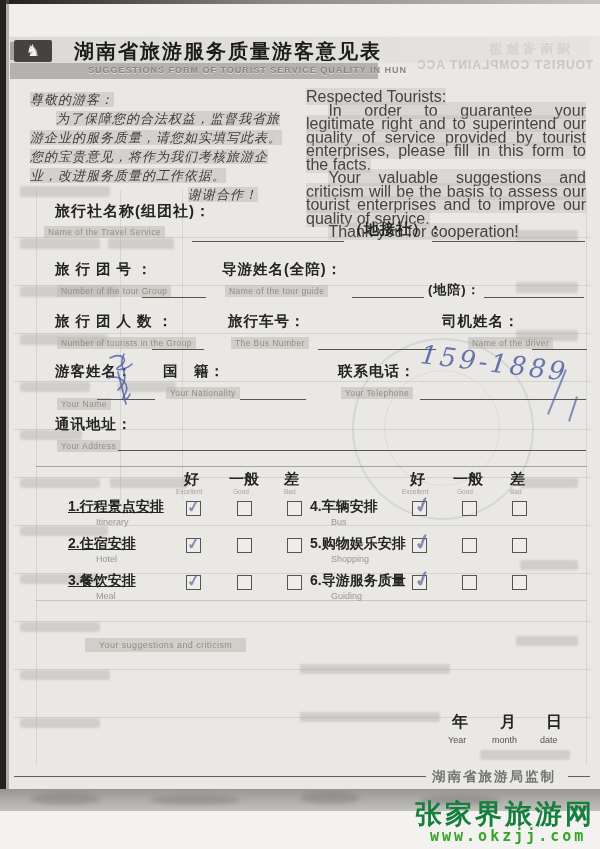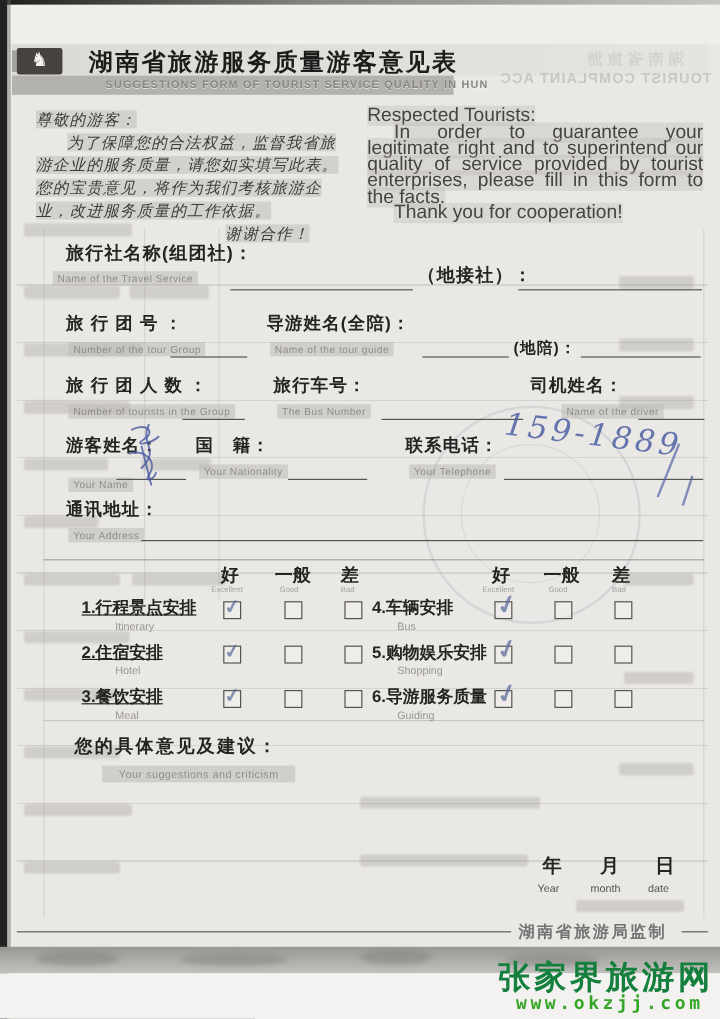--- a/index.html
+++ b/index.html
@@ -134,20 +134,21 @@
   <div class="ghost-zh mirror">湖南省旅游</div>
 
   <div class="intro-zh">
     <div><span class="hl">尊敬的游客：</span></div>
     <div class="body"><span class="hl">为了保障您的合法权益，监督我省旅游企业的服务质量，请您如实填写此表。您的宝贵意见，将作为我们考核旅游企业，改进服务质量的工作依据。</span></div>
     <div class="closing"><span class="hl">谢谢合作！</span></div>
   </div>
   <div class="intro-en">
     <div><span class="hl2">Respected Tourists:</span></div>
     <div class="p"><span class="hl2">In order to guarantee your legitimate right and to superintend our quality of service provided by tourist enterprises, please fill in this form to the facts.</span></div>
+    <div class="p"><span class="hl2">Your valuable suggestions and criticism will be the basis to assess our tourist enterprises and to improve our quality of service.</span></div>
     <div class="p"><span class="hl2">Thank you for cooperation!</span></div>
   </div>
 
   <div class="zh" style="left:55px;top:202px;font-size:15px;">旅行社名称(组团社)：</div>
   <div class="en" style="left:44px;top:226px;">Name of the Travel Service</div>
   <div class="fill-line" style="left:192px;top:241px;width:152px;"></div>
   <div class="zh" style="left:348px;top:220px;font-size:15px;">（地接社）：</div>
   <div class="fill-line" style="left:432px;top:241px;width:153px;"></div>
 
   <div class="zh" style="left:55px;top:260px;">旅 行 团 号 ：</div>
@@ -264,21 +265,20 @@
       <span class="rate-label">6.导游服务质量</span>
       <span class="rate-en">Guiding</span>
       <span class="box c1">
           <span class="tick" style="display: block;">✓</span>
         </span>
       <span class="box c2"></span>
       <span class="box c3"></span>
     </div>
   </div>
 
-  <div class="zh" style="left:62px;top:613px;font-size:15px;letter-spacing:2px;">您的具体意见及建议：</div>
   <div class="en" style="left:85px;top:638px;font-size:9px;padding:2px 14px;">Your suggestions and criticism</div>
 
   <div class="zh" style="left:452px;top:712px;font-size:16px;">年</div>
   <div class="zh" style="left:500px;top:712px;font-size:16px;">月</div>
   <div class="zh" style="left:546px;top:712px;font-size:16px;">日</div>
   <div style="position:absolute;left:448px;top:735px;font-size:9px;color:#55534f;">Year</div>
   <div style="position:absolute;left:492px;top:735px;font-size:9px;color:#55534f;">month</div>
   <div style="position:absolute;left:540px;top:735px;font-size:9px;color:#55534f;">date</div>
 
   <div class="rule" style="left:14px;top:776px;width:412px;background:#5f5d5a;"></div>

